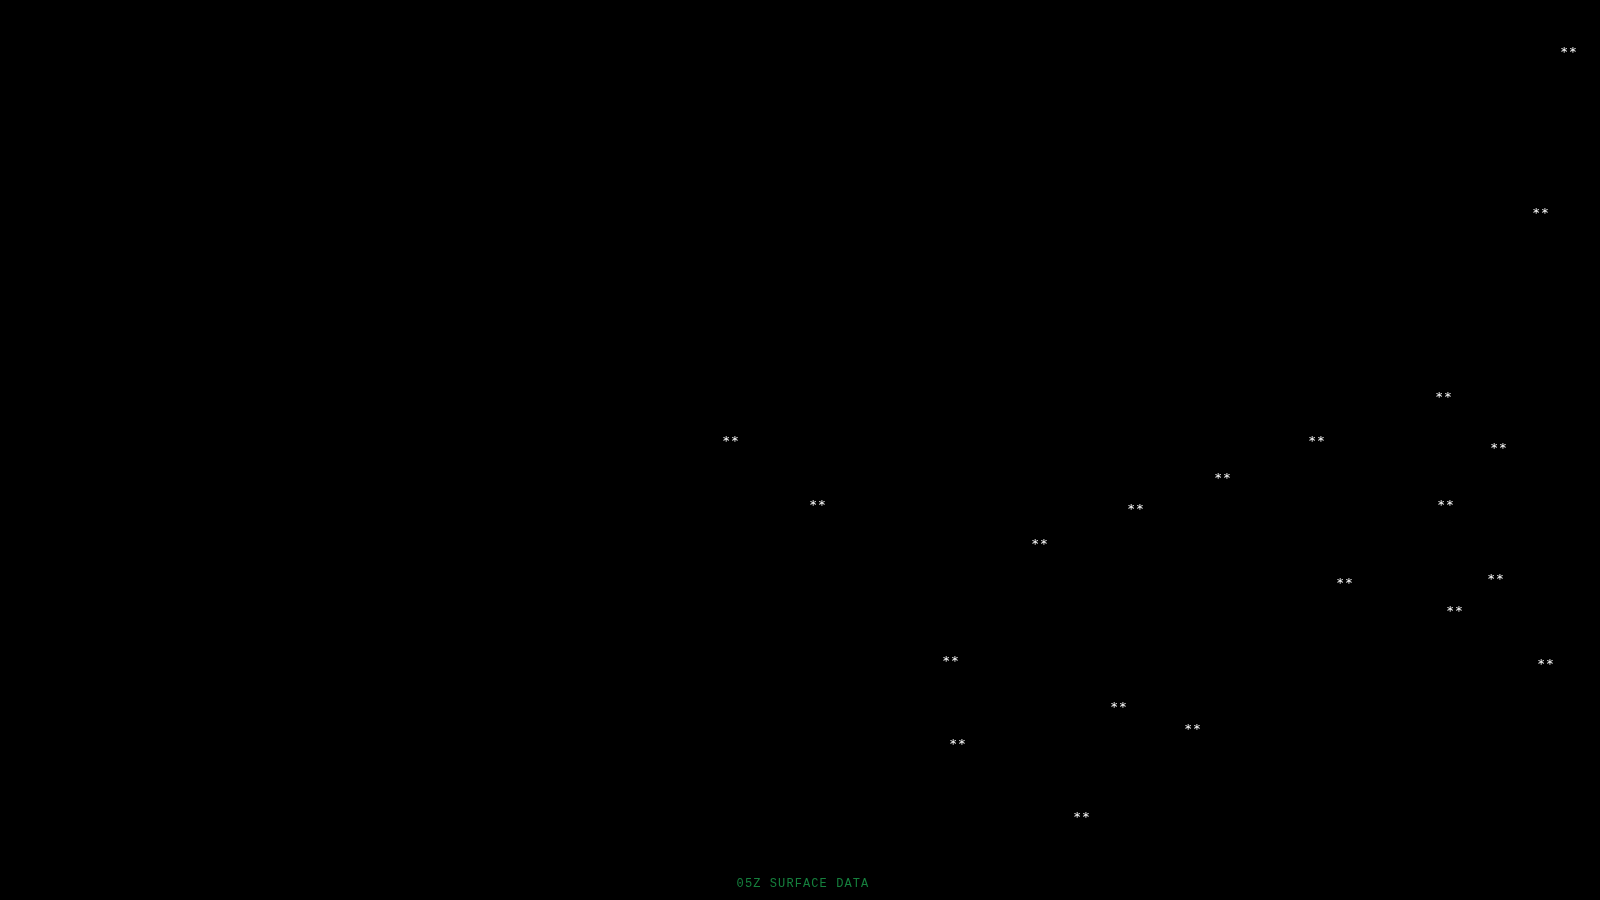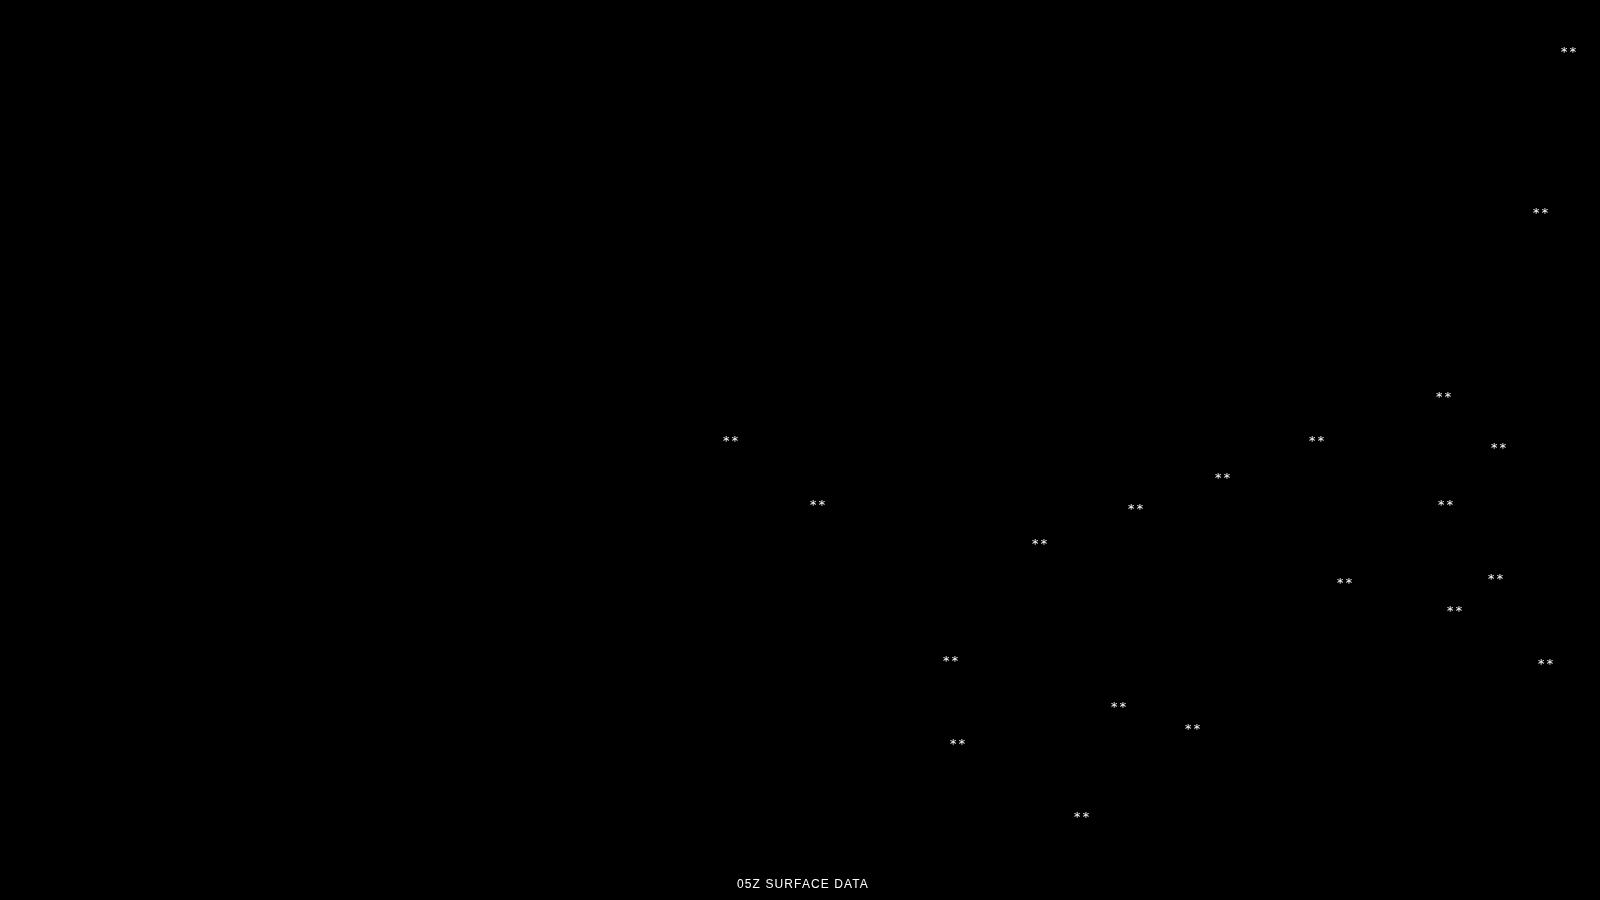--- a/index.html
+++ b/index.html
@@ -20,22 +20,22 @@
     color: #ffffff;
     font-family: "DejaVu Sans Mono", monospace;
     font-size: 13px;
     line-height: 13px;
     letter-spacing: 1px;
     white-space: pre;
     transform: translate(-50%, -50%);
   }
   #caption {
     position: absolute;
-    color: #ffffff;
-    font-family: Liberation Sans, sans-serif;
+    color: #15803d;
+    font-family: Liberation Mono, monospace;
     font-size: 12px;
     line-height: 12px;
     letter-spacing: 1.1px;
     white-space: pre;
     transform: translate(-50%, -50%);
   }
 </style>
 </head>
 <body>
 

